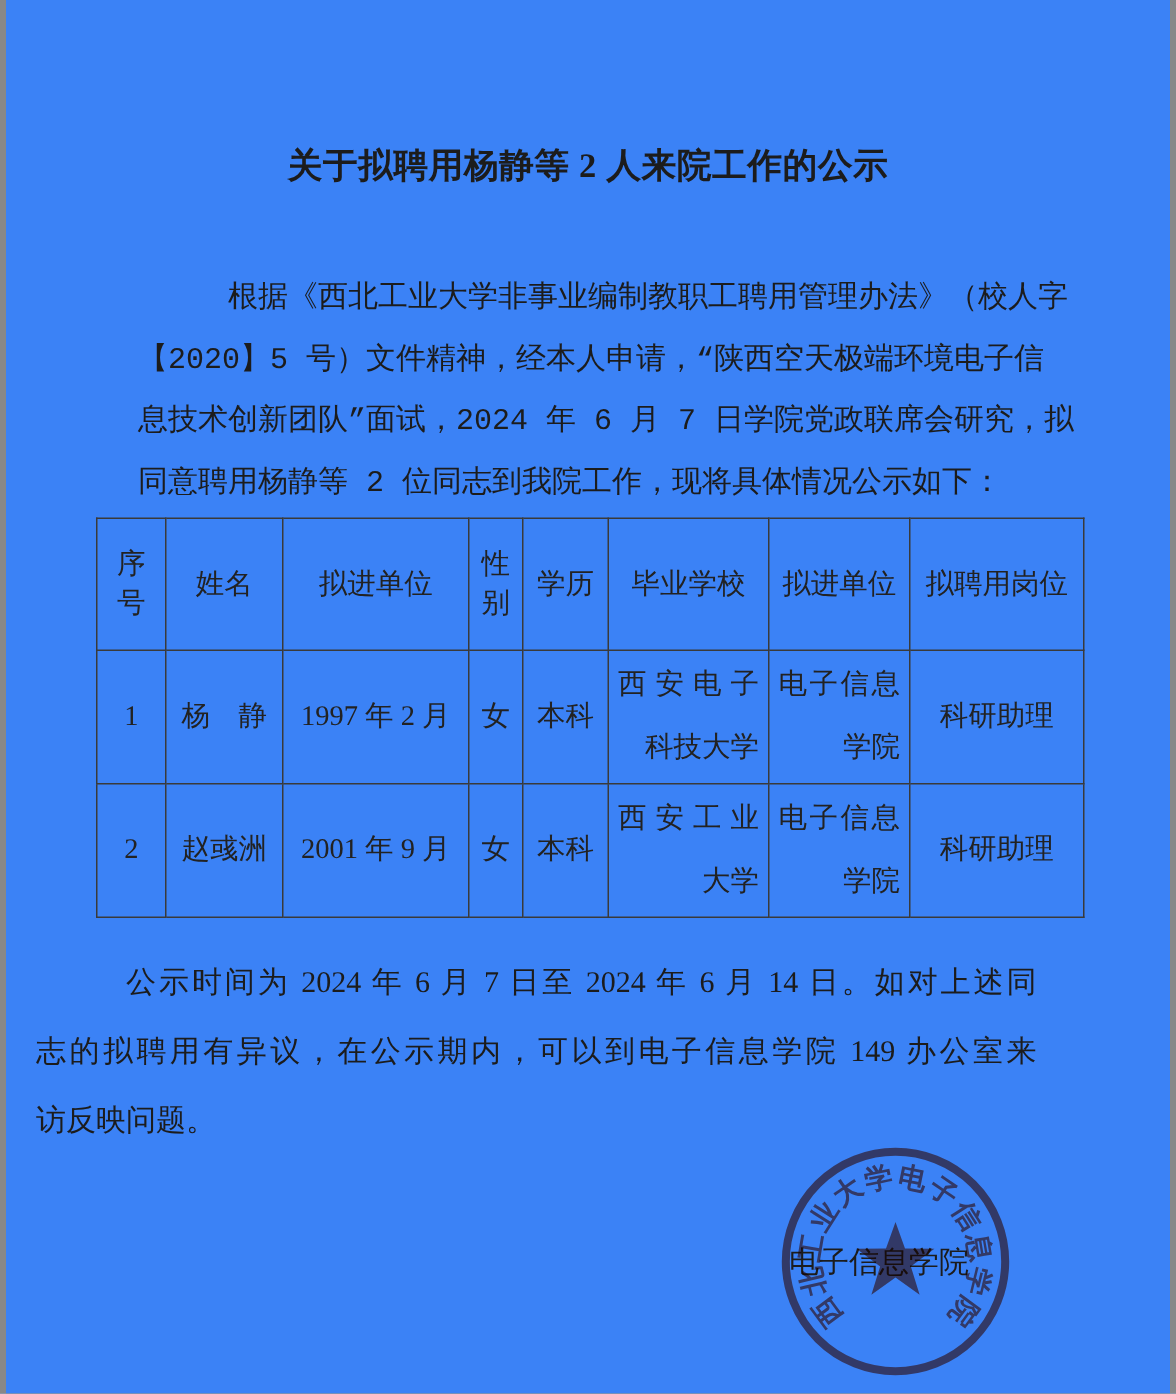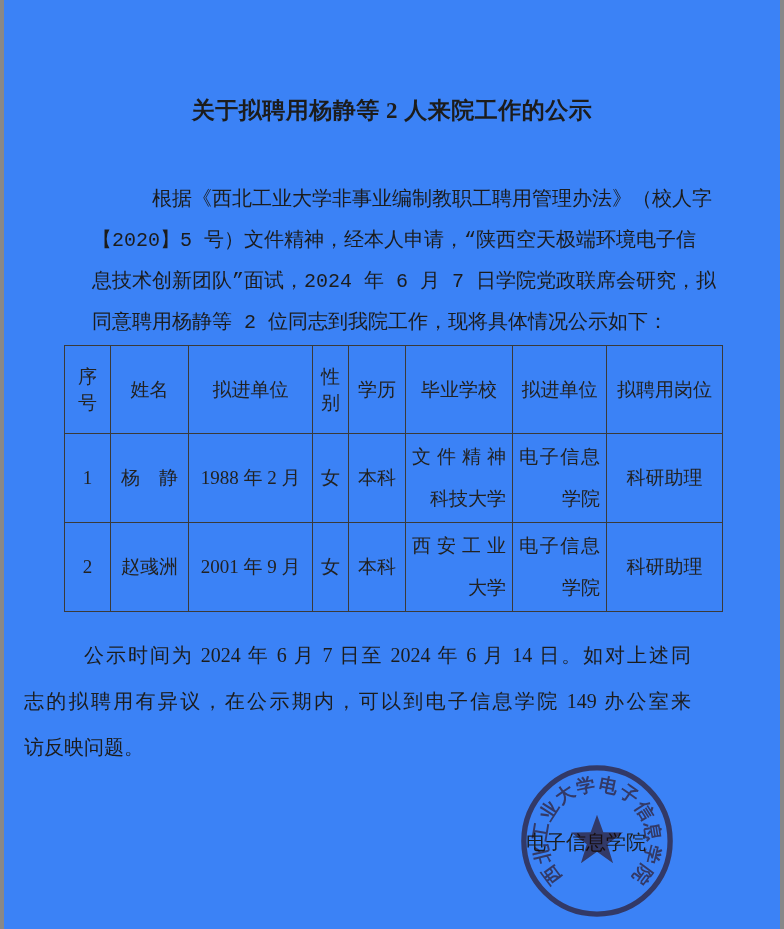--- a/index.html
+++ b/index.html
@@ -124,25 +124,25 @@
         <td>拟进单位</td>
         <td>性别</td>
         <td>学历</td>
         <td>毕业学校</td>
         <td>拟进单位</td>
         <td>拟聘用岗位</td>
       </tr>
       <tr class="datarow">
         <td class="al-left">1</td>
         <td>杨　静</td>
-        <td class="al-left">1988 年 2 月</td>
+        <td class="al-left">1997 年 2 月</td>
         <td>女</td>
         <td>本科</td>
         <td class="two-ln">
-          <span class="ln1">文件精神</span>
+          <span class="ln1">西安电子</span>
           <span class="ln2">科技大学</span>
         </td>
         <td class="two-ln">
           <span class="ln1">电子信息</span>
           <span class="ln2">学院</span>
         </td>
         <td>科研助理</td>
       </tr>
       <tr class="datarow">
         <td class="al-left">2</td>

